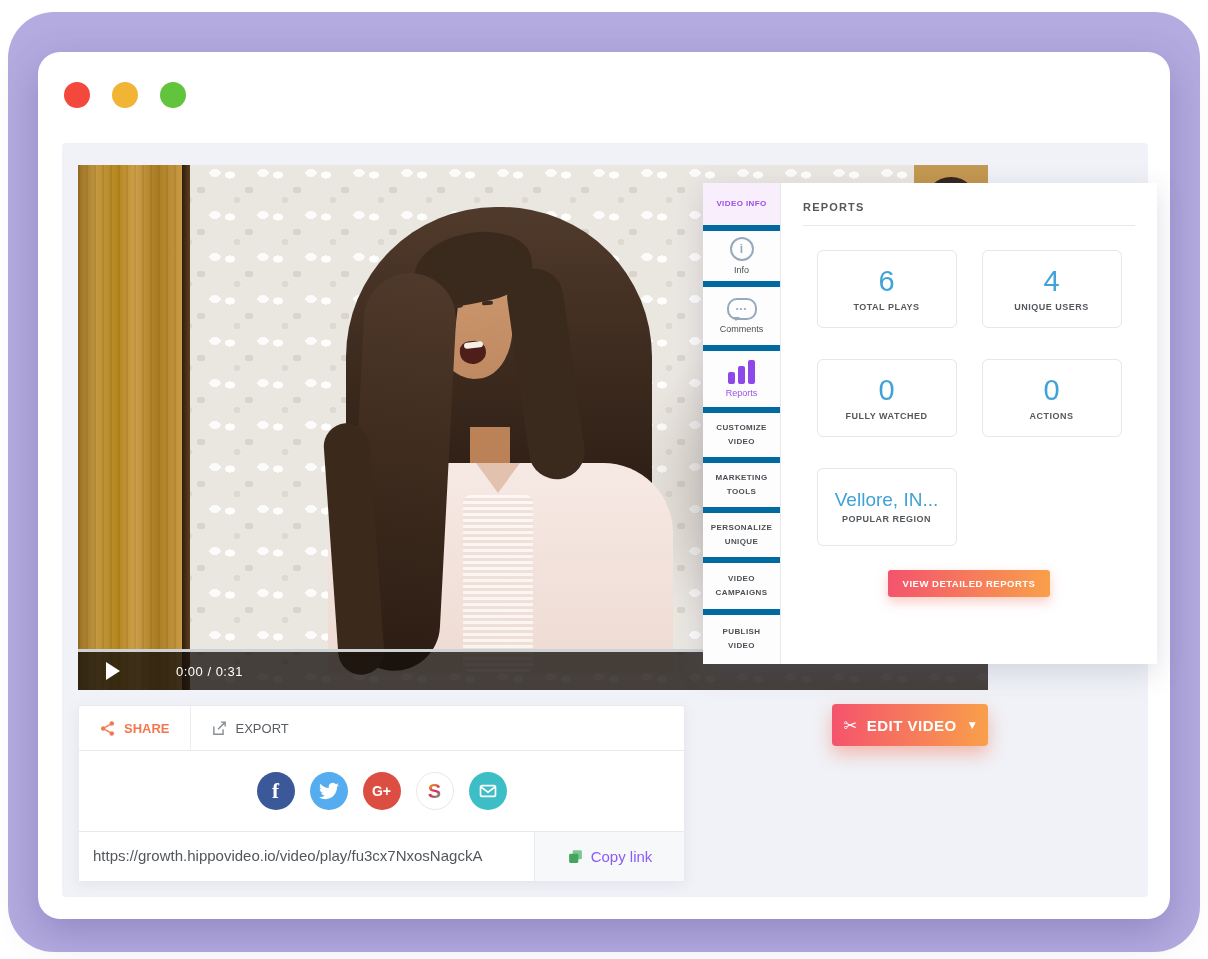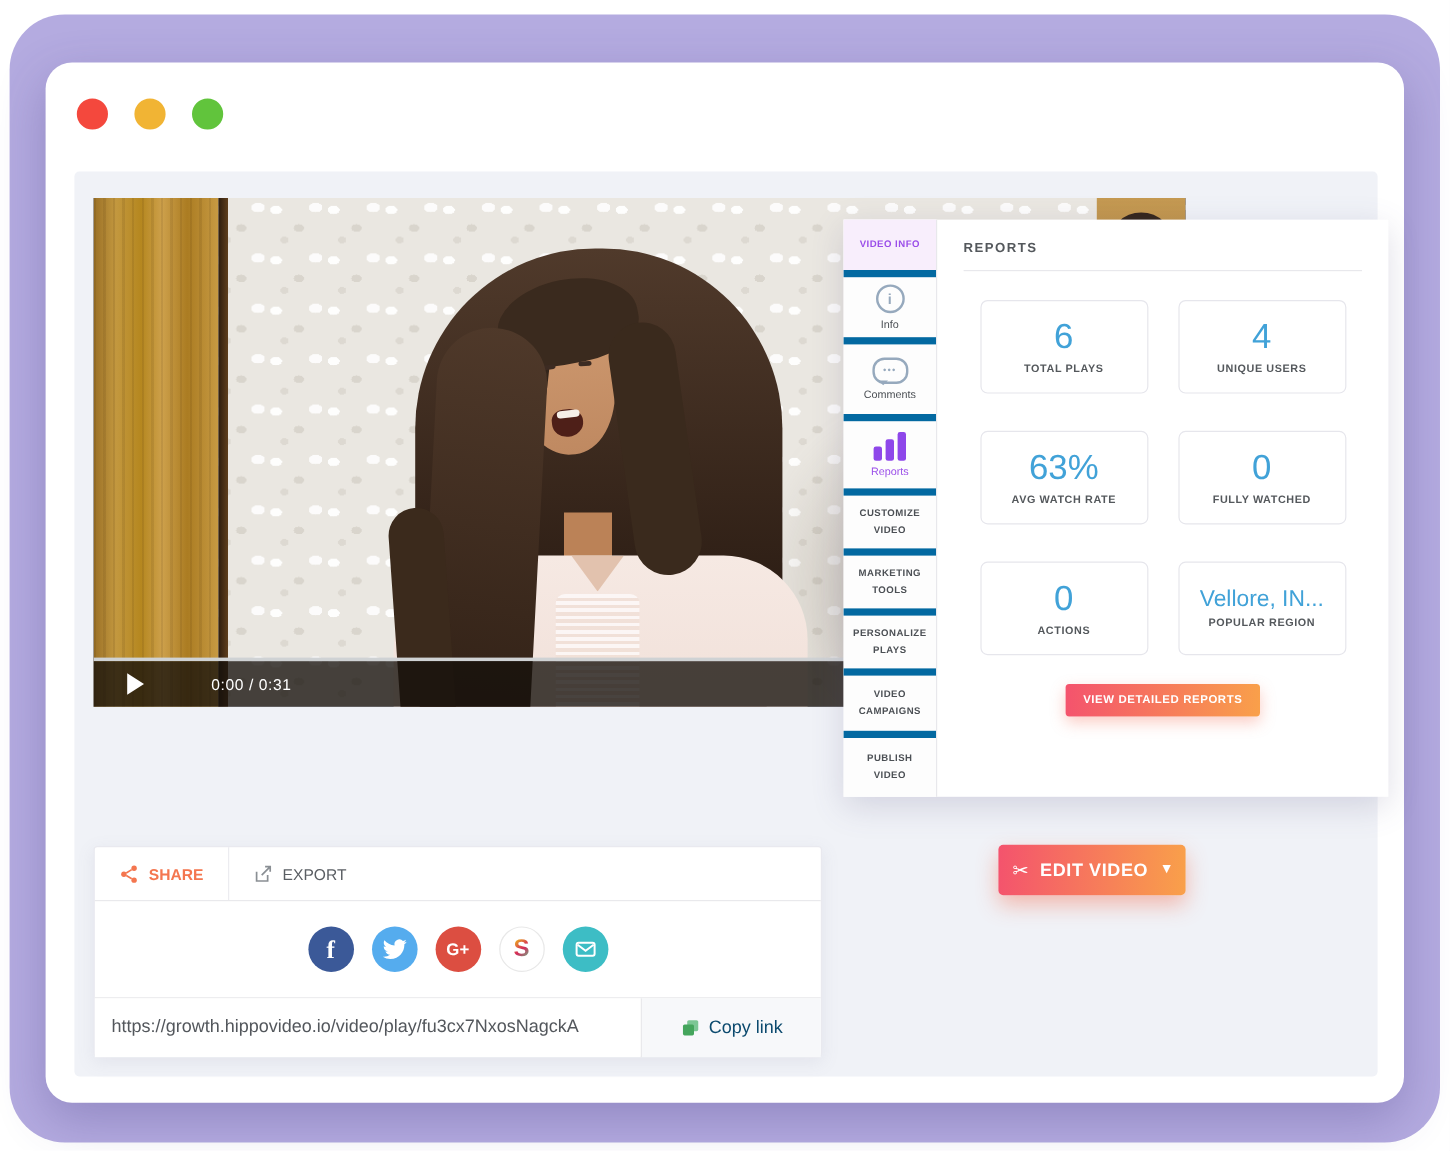--- a/index.html
+++ b/index.html
@@ -9,21 +9,21 @@
   
   .purple-bg { position:absolute; left:8px; top:12px; width:1192px; height:940px; background:#b4abe0; border-radius:46px; }
   .browser-window { position:absolute; left:38px; top:52px; width:1132px; height:867px; background:#ffffff; border-radius:22px; box-shadow:0 14px 40px rgba(70,58,130,.30); }
   .traffic-lights { position:absolute; left:26px; top:30px; display:flex; gap:22px; }
   .dot { width:26px; height:26px; border-radius:50%; display:inline-block; }
   .dot.red { background:#f4483d; } .dot.yellow { background:#f1b434; } .dot.green { background:#61c43c; }
 
   .content-area { position:absolute; left:24px; top:91px; width:1086px; height:754px; background:#f0f2f7; border-radius:4px; }
 
   
-  .video-player { position:absolute; left:16px; top:22px; width:910px; height:424px; overflow:hidden; background:#0f172a; z-index:1; }
+  .video-player { position:absolute; left:16px; top:22px; width:910px; height:525px; overflow:hidden; background:#0c4a6e; z-index:1; }
   .v-wall { position:absolute; inset:0; background-color:#eae7e1;
     background-image:
       radial-gradient(14px 10px at 8px 10px, rgba(255,255,255,.95) 35%, transparent 36%),
       radial-gradient(12px 9px at 27px 25px, rgba(203,198,188,.55) 35%, transparent 36%),
       radial-gradient(16px 11px at 41px 8px, rgba(255,255,255,.85) 35%, transparent 36%),
       radial-gradient(10px 8px at 15px 35px, rgba(208,203,194,.5) 35%, transparent 36%);
     background-size:48px 42px; }
   .v-door { position:absolute; left:0; top:0; width:104px; height:100%;
     background-image:repeating-linear-gradient(90deg, rgba(60,35,5,.10) 0 2px, transparent 2px 8px),
       linear-gradient(90deg,#9a7026,#c3983f 18%,#b5871f 38%,#cda04b 55%,#ab7c22 75%,#c79a43 100%); }
@@ -92,21 +92,21 @@
   .social-row { height:80px; display:flex; align-items:center; justify-content:center; gap:15px; }
   .soc { width:38px; height:38px; border-radius:50%; display:flex; align-items:center; justify-content:center; cursor:pointer; color:#fff; }
   .soc.fb { background:#3b5998; font-family:"Liberation Serif",serif; font-size:21px; font-weight:bold; }
   .soc.tw { background:#55acee; }
   .soc.gp { background:#dc4e41; font-size:14px; font-weight:bold; }
   .soc.sl { background:#ffffff; border:1px solid #e8e8e8; font-size:20px; font-weight:bold; }
   .soc.sl b { background:linear-gradient(140deg,#e9a820 15%,#d5285b 50%,#66b587 85%); -webkit-background-clip:text; background-clip:text; color:transparent; }
   .soc.em { background:#3dbdc5; }
   .url-row { display:flex; height:50px; border-top:1px solid #e9e9ec; }
   .url-box { flex:1; padding:0 14px; line-height:48px; font-size:15px; color:#53575c; white-space:nowrap; overflow:hidden; background:#fff; }
-  .copy-box { width:150px; background:#f7f8fa; border-left:1px solid #e9e9ec; display:flex; align-items:center; justify-content:center; gap:7px; color:#0c4a6e; font-size:15px; cursor:pointer; }
+  .copy-box { width:150px; background:#f7f8fa; border-left:1px solid #e9e9ec; display:flex; align-items:center; justify-content:center; gap:7px; color:#8b5cf6; font-size:15px; cursor:pointer; }
 
   
   .edit-btn { position:absolute; left:770px; top:561px; width:156px; height:42px; border:none; border-radius:4px; cursor:pointer; display:flex; align-items:center; justify-content:center; gap:9px; background:linear-gradient(93deg,#f4536d,#f9a04a); box-shadow:0 8px 18px rgba(243,112,85,.45); color:#fff; font-family:"Liberation Sans",sans-serif; font-size:15px; font-weight:bold; letter-spacing:.5px; z-index:10; }
   .glyph { font-family:"DejaVu Sans", sans-serif; }
   .sciss { font-size:16px; font-weight:normal; }
   .caret { font-size:9px; margin-left:3px; }
 </style>
 </head>
 <body>
 
@@ -175,45 +175,41 @@
               </span>
             <span class="side-label purple">Reports</span>
           </div>
           <div class="side-item caps it-c1">
             <span>CUSTOMIZE VIDEO</span>
           </div>
           <div class="side-item caps it-c2">
             <span>MARKETING TOOLS</span>
           </div>
           <div class="side-item caps it-c3">
-            <span>PERSONALIZE PLAYS</span>
+            <span>PERSONALIZE UNIQUE</span>
           </div>
           <div class="side-item caps it-c4">
             <span>VIDEO CAMPAIGNS</span>
           </div>
           <div class="side-item caps it-c5">
             <span>PUBLISH VIDEO</span>
           </div>
         </div>
 
         <div class="panel-body">
           <div class="panel-title">REPORTS</div>
           <div class="panel-divider"></div>
           <div class="stats-grid">
             <div class="stat-card">
               <div class="stat-value">6</div>
               <div class="stat-label">TOTAL PLAYS</div>
             </div>
             <div class="stat-card">
               <div class="stat-value">4</div>
               <div class="stat-label">UNIQUE USERS</div>
-            </div>
-            <div class="stat-card">
-              <div class="stat-value">63%</div>
-              <div class="stat-label">AVG WATCH RATE</div>
             </div>
             <div class="stat-card">
               <div class="stat-value">0</div>
               <div class="stat-label">FULLY WATCHED</div>
             </div>
             <div class="stat-card">
               <div class="stat-value">0</div>
               <div class="stat-label">ACTIONS</div>
             </div>
             <div class="stat-card">

